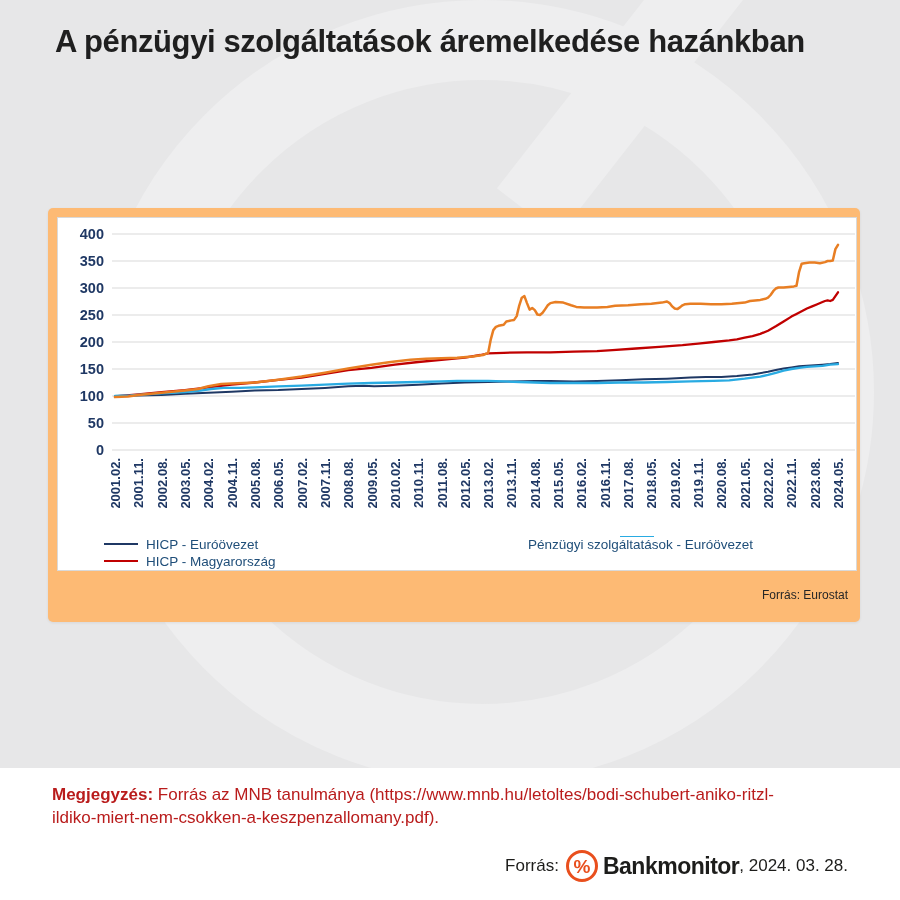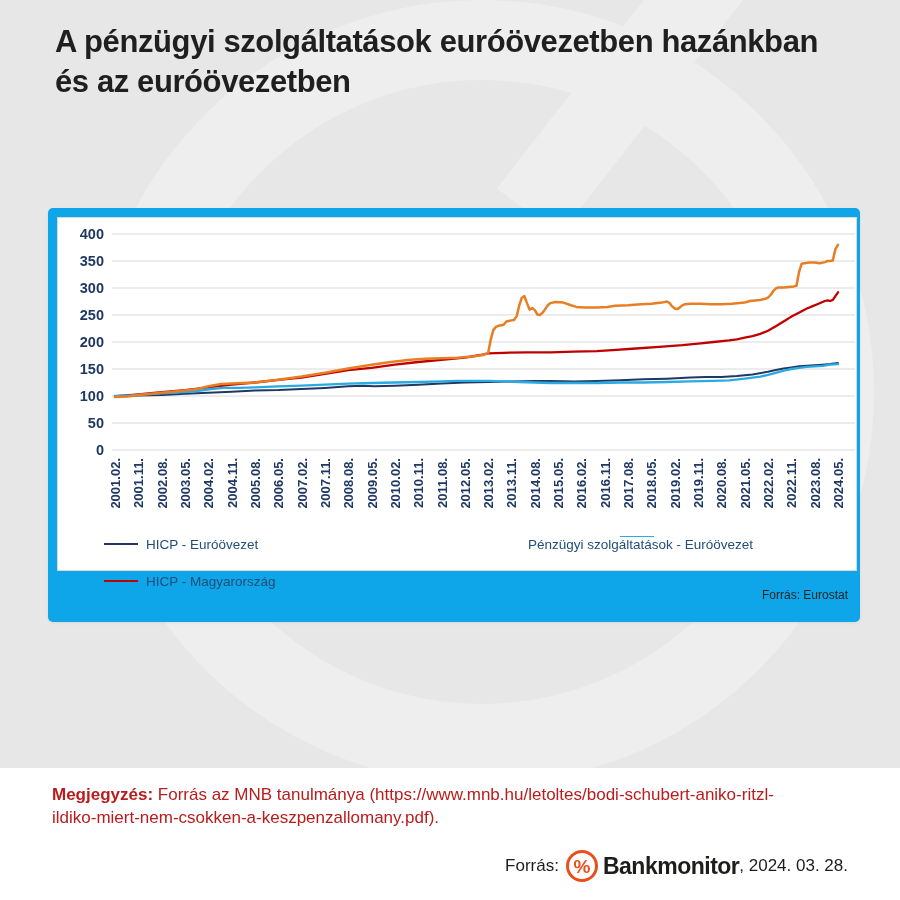--- a/index.html
+++ b/index.html
@@ -12,30 +12,30 @@
            border:80px solid #eeeeef;}
   .wm-slash{left:470px;top:55px;width:300px;height:78px;background:#eeeeef;
             transform:rotate(-52deg);}
 
   .page-title{position:absolute;left:55px;top:22px;width:800px;z-index:2;
               font-size:31px;line-height:40px;font-weight:700;color:#1f1f1f;
               letter-spacing:-.4px;margin:0;}
 
   
   .card{position:absolute;left:48px;top:208px;width:812px;height:414px;z-index:2;
-        background:#0ea5e9;border-radius:5px;box-shadow:0 1px 3px rgba(0,0,0,.07);}
+        background:#fdba74;border-radius:5px;box-shadow:0 1px 3px rgba(0,0,0,.07);}
   .chart-frame{position:absolute;left:9px;top:9px;width:798px;height:352px;
                border:1px solid #d9d9d9;background:#fff;}
   .chart-frame svg{display:block;}
 
   .legend{position:absolute;left:0;top:316px;width:100%;height:36px;}
   .legend-item{position:absolute;display:flex;align-items:center;height:16px;}
   .legend-marker{display:inline-block;width:34px;height:2.6px;margin-right:8px;}
   .legend-label{font-size:13.5px;font-weight:400;color:#1f4e79;white-space:nowrap;}
-  .li-0{left:46px;top:2px;}  .li-1{left:46px;top:39px;}
+  .li-0{left:46px;top:2px;}  .li-1{left:46px;top:19px;}
   .li-2{left:470px;top:2px;flex-direction:column;} .li-3{left:470px;top:21px;}
 
   .chart-source{position:absolute;right:12px;top:380px;font-size:12px;color:#262626;}
 
   .ylab{font:700 14.5px "Liberation Sans",sans-serif;fill:#1f3864;}
   .xlab{font:700 13px "Liberation Sans",sans-serif;fill:#1f3864;}
 
   
   .footer-band{position:absolute;left:0;top:768px;width:900px;height:132px;
                background:#ffffff;z-index:3;}
@@ -50,21 +50,21 @@
   .bm-logo span{color:#e94f1d;font-weight:700;font-size:19px;line-height:1;}
   .brand-name{font-size:23px;font-weight:800;letter-spacing:-.5px;}
   .brand-date{font-size:17px;}
 </style>
 </head>
 <body>
 
 <div class="wm wm-ring"></div>
 <div class="wm wm-slash"></div>
 
-<h1 class="page-title"><span>A pénzügyi szolgáltatások euróövezetben hazánkban</span><br><span>és az euróövezetben</span></h1>
+<h1 class="page-title"><span>A pénzügyi szolgáltatások áremelkedése hazánkban</span><br></h1>
 
 <div class="card">
   <div class="chart-frame">
     <svg id="chart" width="798" height="352" viewBox="0 0 798 352">
         <line x1="54" x2="797" y1="16" y2="16" stroke="#d9d9d9" stroke-width="1"></line>
         <text x="46" y="21" text-anchor="end" class="ylab">400</text>
         <line x1="54" x2="797" y1="43" y2="43" stroke="#d9d9d9" stroke-width="1"></line>
         <text x="46" y="48" text-anchor="end" class="ylab">350</text>
         <line x1="54" x2="797" y1="70" y2="70" stroke="#d9d9d9" stroke-width="1"></line>
         <text x="46" y="75" text-anchor="end" class="ylab">300</text>

